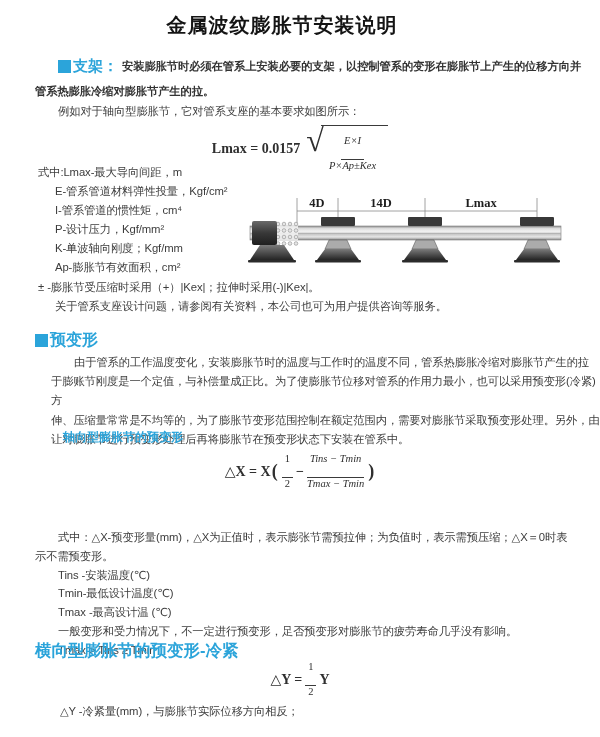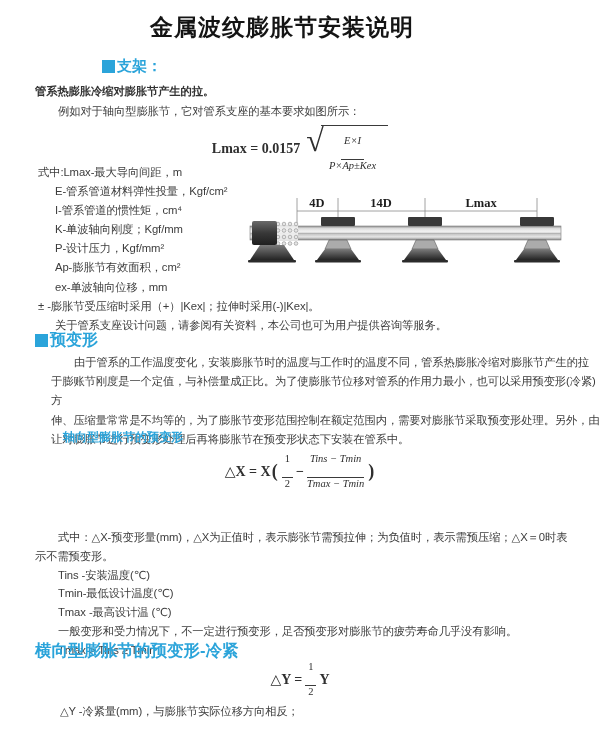--- a/index.html
+++ b/index.html
@@ -5,25 +5,25 @@
   html,body{margin:0;padding:0;}
   body{
     width:600px;height:737px;background:#ffffff;position:relative;overflow:hidden;
     font-family:"Liberation Sans","DejaVu Sans",sans-serif;color:#3c3c3c;
   }
   .abs{position:absolute;}
   .t{font-size:11.3px;letter-spacing:-0.1px;line-height:1.35;}
   .bold{font-weight:bold;color:#333;}
   .title{
     top:12px;left:0;width:564px;text-align:center;
-    font-size:23px;font-weight:bold;color:#141414;letter-spacing:1px;
+    font-size:20px;font-weight:bold;color:#141414;letter-spacing:1px;
   }
   .sec-head{display:flex;align-items:center;color:#2ba4da;font-weight:600;}
   .bullet{display:inline-block;width:13px;height:13px;background:#2ba4da;margin-right:2px;flex:0 0 auto;}
-  .row-flex{display:flex;align-items:center;white-space:nowrap;margin-left:44px;}
+  .row-flex{display:flex;align-items:center;white-space:nowrap;}
   .h1-label{font-size:15px;font-weight:bold;color:#2ba4da;margin-right:4px;}
   .h2-label{font-size:16px;}
   .h3-label{font-size:12px;color:#2ba4da;font-weight:600;}
   .h4-label{font-size:16.5px;color:#2ba4da;font-weight:600;}
   
   .formula{font-family:"Liberation Serif","DejaVu Serif",serif;color:#2f2f2f;
            display:flex;justify-content:center;align-items:center;width:600px;left:0;}
   .f-main{font-weight:bold;font-size:14px;}
   .paren{font-size:18px;font-weight:bold;margin:0 1px;}
   .frac{display:inline-flex;flex-direction:column;align-items:center;
@@ -42,20 +42,21 @@
   .notes{line-height:18.8px;margin-top:36px;}
 </style>
 </head>
 <body>
 
 <div class="abs title">金属波纹膨胀节安装说明</div>
 
 <div class="abs row-flex" style="top:57px;left:58px;">
   <span class="bullet"></span>
   <span class="h1-label">支架：</span>
+  <span class="t bold">安装膨胀节时必须在管系上安装必要的支架，以控制管系的变形在膨胀节上产生的位移方向并</span>
 </div>
 <div class="abs t bold" style="top:84px;left:35px;">管系热膨胀冷缩对膨胀节产生的拉。</div>
 <div class="abs t" style="top:104px;left:58px;">例如对于轴向型膨胀节，它对管系支座的基本要求如图所示：</div>
 
 <div class="abs formula" style="top:125px;">
   <span class="f-main">Lmax = 0.0157</span>
   <span class="sqrt">
     <span class="sqrt-glyph">√</span>
     <span class="radicand">
       <span class="frac it">
@@ -63,24 +64,23 @@
         <span class="fr-bot">P×Ap±Kex</span>
       </span>
     </span>
   </span>
 </div>
 
 <div class="abs t defs" style="top:163px;left:38px;">
   <div>式中:Lmax-最大导向间距，m</div>
   <div class="pl">E-管系管道材料弹性投量，Kgf/cm²</div>
   <div class="pl">I-管系管道的惯性矩，cm⁴</div>
+  <div class="pl">P-设计压力，Kgf/mm²</div>
   <div class="pl">K-单波轴向刚度；Kgf/mm</div>
-  <div class="pl">P-设计压力，Kgf/mm²</div>
   <div class="pl">Ap-膨胀节有效面积，cm²</div>
-  <div class="pl">ex-单波轴向位移，mm</div>
   <div>± -膨胀节受压缩时采用（+）|Kex|；拉伸时采用(-)|Kex|。</div>
   <div class="pl">关于管系支座设计问题，请参阅有关资料，本公司也可为用户提供咨询等服务。</div>
 </div>
 
 <svg class="abs" style="top:192px;left:248px;" width="348" height="98" viewBox="0 0 348 98">
   <defs>
     <linearGradient id="gPipe" x1="0" y1="0" x2="0" y2="1">
       <stop offset="0" stop-color="#8f8f8f"></stop>
         <stop offset="0.18" stop-color="#dcdcdc"></stop>
       <stop offset="0.38" stop-color="#f2f2f2"></stop>

